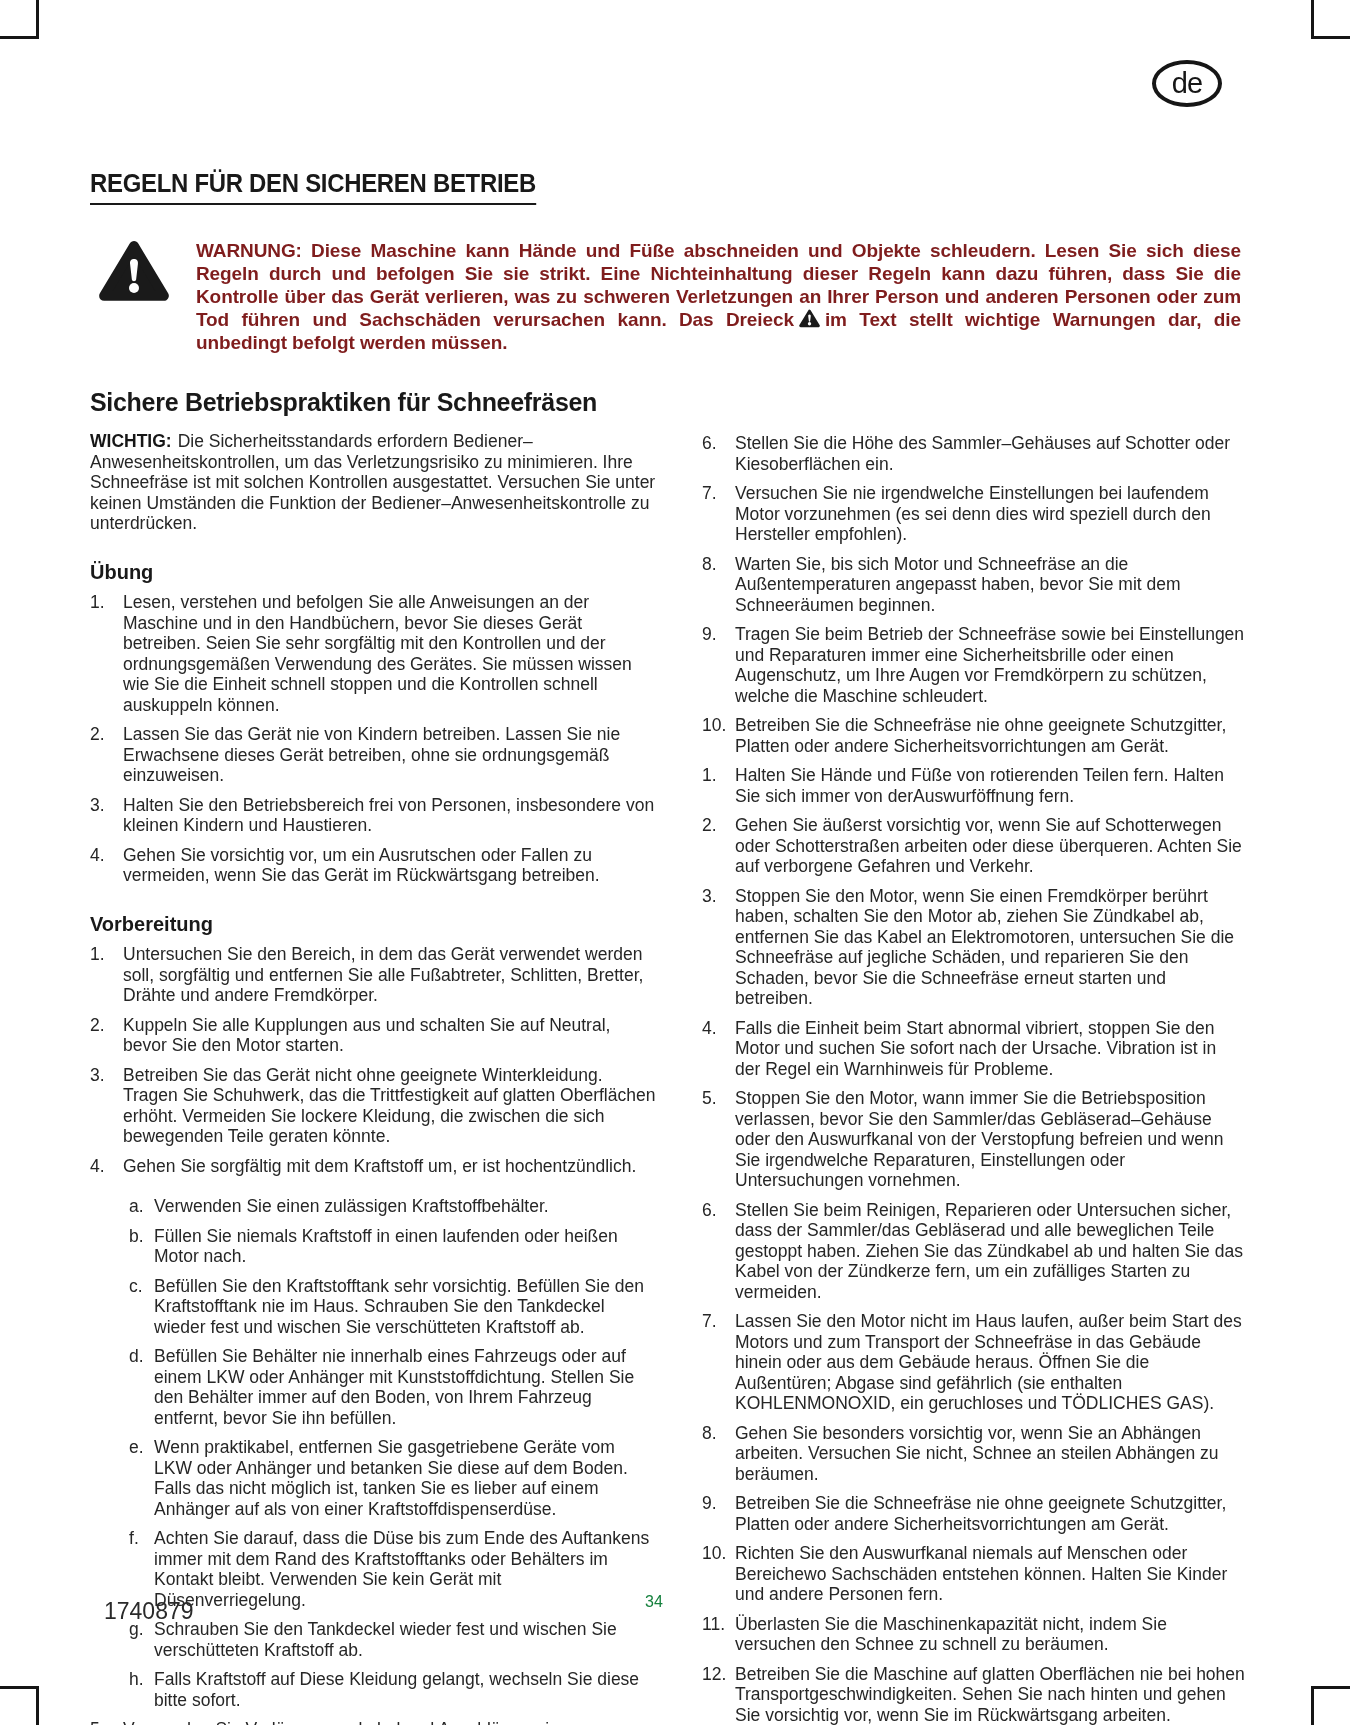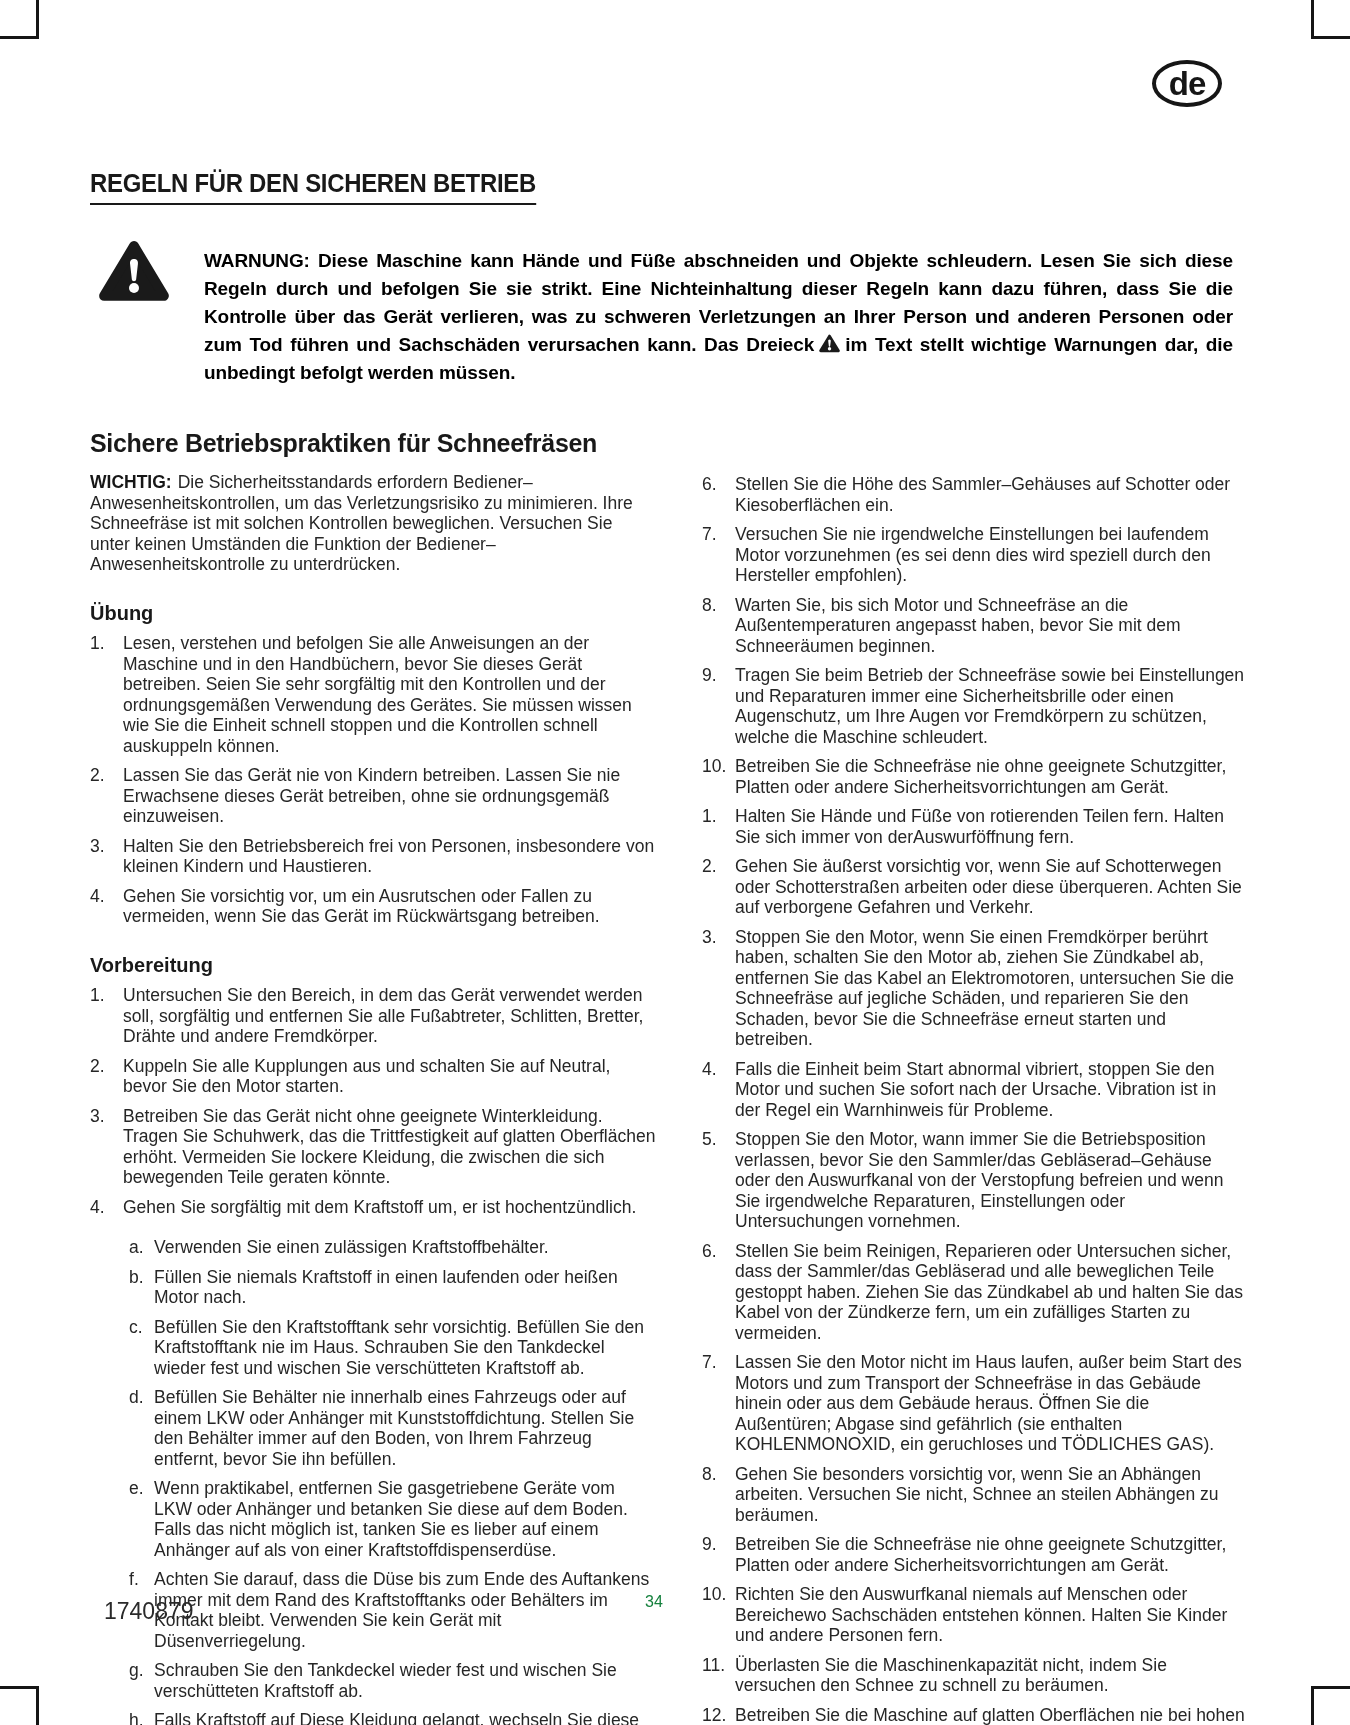--- a/index.html
+++ b/index.html
@@ -23,44 +23,44 @@
   .m-br-h{left:1311px;top:1686px;width:39px;height:3px;}
 
   
   .badge{
     position:absolute;left:1152px;top:60px;
     width:70px;height:47px;
     border:4px solid #161616;border-radius:50%;
     display:flex;align-items:center;justify-content:center;
     box-sizing:border-box;
   }
-  .badge span{font-weight:bold;font-size:33px;color:#161616;letter-spacing:-1px;}
+  .badge span{font-weight:normal;font-size:29px;color:#161616;letter-spacing:-1px;}
 
   
   .title{
     margin:168px 0 0 90px;
     font-size:26px;font-weight:bold;color:#191919;
     display:inline-block;
     transform:scaleX(.92);transform-origin:left center;
     border-bottom:2.5px solid #191919;
     padding-bottom:4px;
     letter-spacing:-0.3px;
     white-space:nowrap;
   }
 
   
   .warnbox{
     display:flex;
     margin:30px 105px 0 98px;
   }
   .warnicon{flex:0 0 94px;padding-top:4px;}
   .warntext{
-    margin:12px;flex:1;
-    font-weight:bold;color:#000000;
-    font-size:19px;line-height:28px;
+    margin:4px;flex:1;
+    font-weight:bold;color:#7f1d1d;
+    font-size:19px;line-height:23px;
     text-align:justify;
     letter-spacing:-0.1px;
   }
   .tri-inline{vertical-align:-2px;margin:0 5px;}
 
   
   .subtitle{
     margin:30px 105px 0 90px;
     text-align:left;
     font-size:25px;font-weight:bold;color:#191919;
@@ -138,21 +138,21 @@
         </svg><span>im Text stellt wichtige Warnungen dar, die unbedingt befolgt werden müssen.</span></p>
   </div>
 
   
   <h2 class="subtitle">Sichere Betriebspraktiken für Schneefräsen</h2>
 
   
   <div class="cols">
 
     <div class="col-left">
-      <p class="intro"><b>WICHTIG:</b><span>Die Sicherheitsstandards erfordern Bediener–Anwesenheitskontrollen, um das Verletzungsrisiko zu minimieren. Ihre Schneefräse ist mit solchen Kontrollen beweglichen. Versuchen Sie unter keinen Umständen die Funktion der Bediener–Anwesenheitskontrolle zu unterdrücken.</span></p>
+      <p class="intro"><b>WICHTIG:</b><span>Die Sicherheitsstandards erfordern Bediener–Anwesenheitskontrollen, um das Verletzungsrisiko zu minimieren. Ihre Schneefräse ist mit solchen Kontrollen ausgestattet. Versuchen Sie unter keinen Umständen die Funktion der Bediener–Anwesenheitskontrolle zu unterdrücken.</span></p>
 
       <h3 class="sec-head">Übung</h3>
       <ol class="nl">
         <li><span>Lesen, verstehen und befolgen Sie alle Anweisungen an der Maschine und in den Handbüchern, bevor Sie dieses Gerät betreiben. Seien Sie sehr sorgfältig mit den Kontrollen und der ordnungsgemäßen Verwendung des Gerätes. Sie müssen wissen wie Sie die Einheit schnell stoppen und die Kontrollen schnell auskuppeln können.</span></li>
         <li><span>Lassen Sie das Gerät nie von Kindern betreiben. Lassen Sie nie Erwachsene dieses Gerät betreiben, ohne sie ordnungsgemäß einzuweisen.</span></li>
         <li><span>Halten Sie den Betriebsbereich frei von Personen, insbesondere von kleinen Kindern und Haustieren.</span></li>
         <li><span>Gehen Sie vorsichtig vor, um ein Ausrutschen oder Fallen zu vermeiden, wenn Sie das Gerät im Rückwärtsgang betreiben.</span></li>
       </ol>
 
       <h3 class="sec-head">Vorbereitung</h3>

